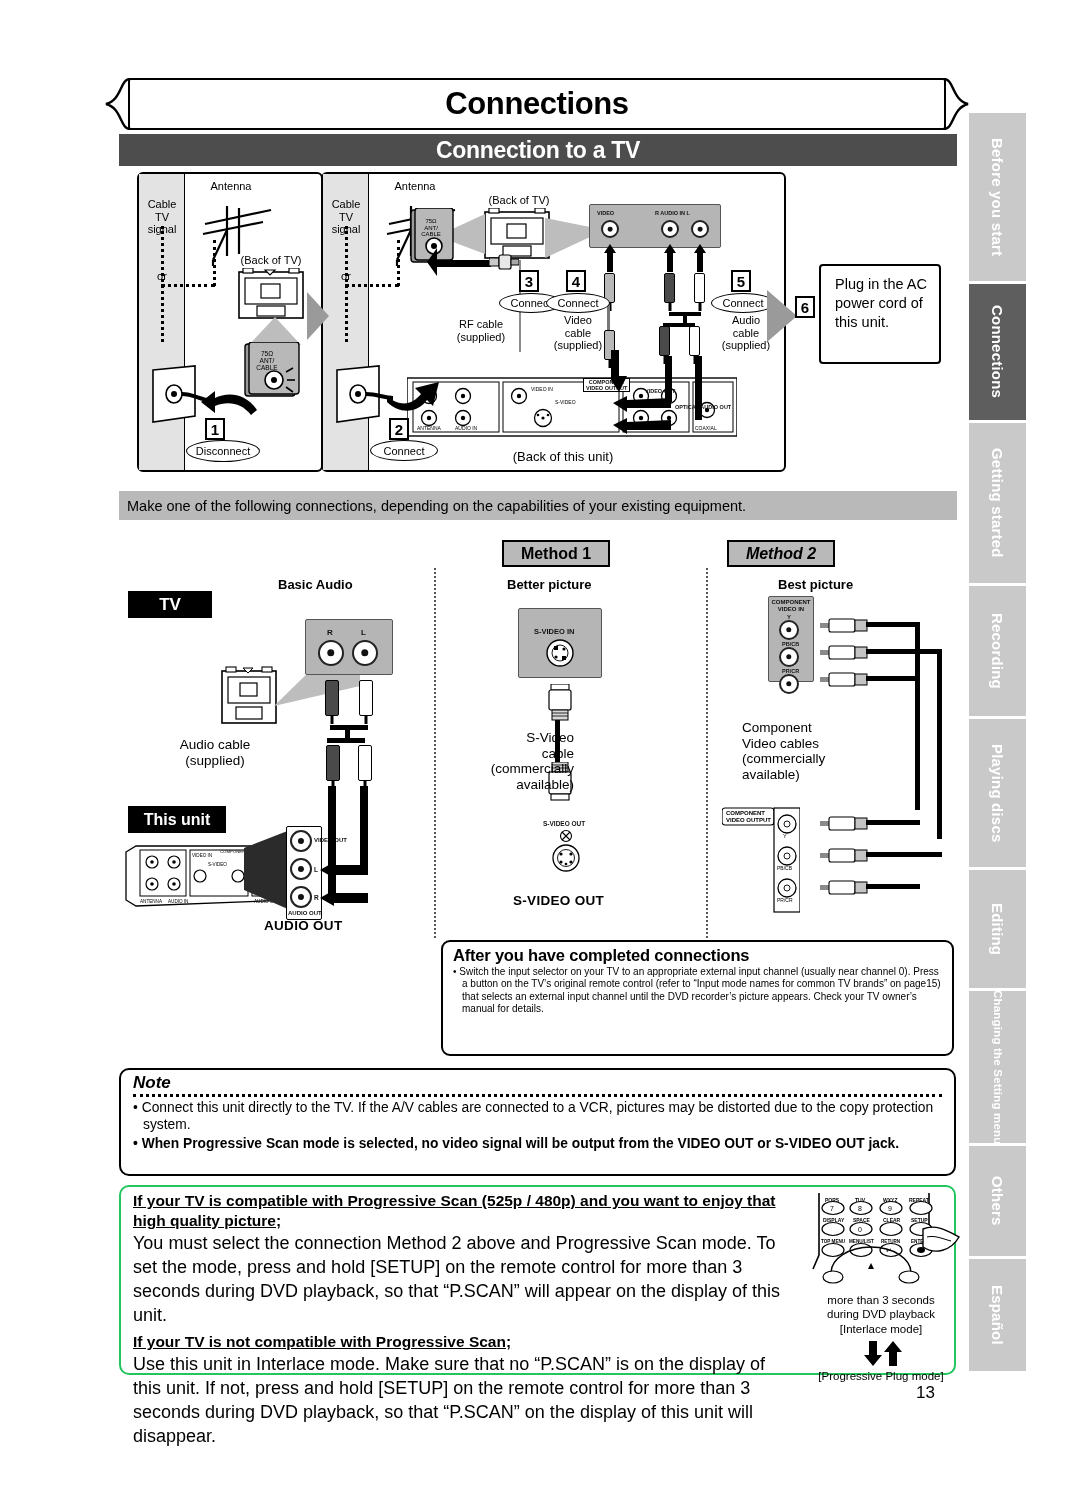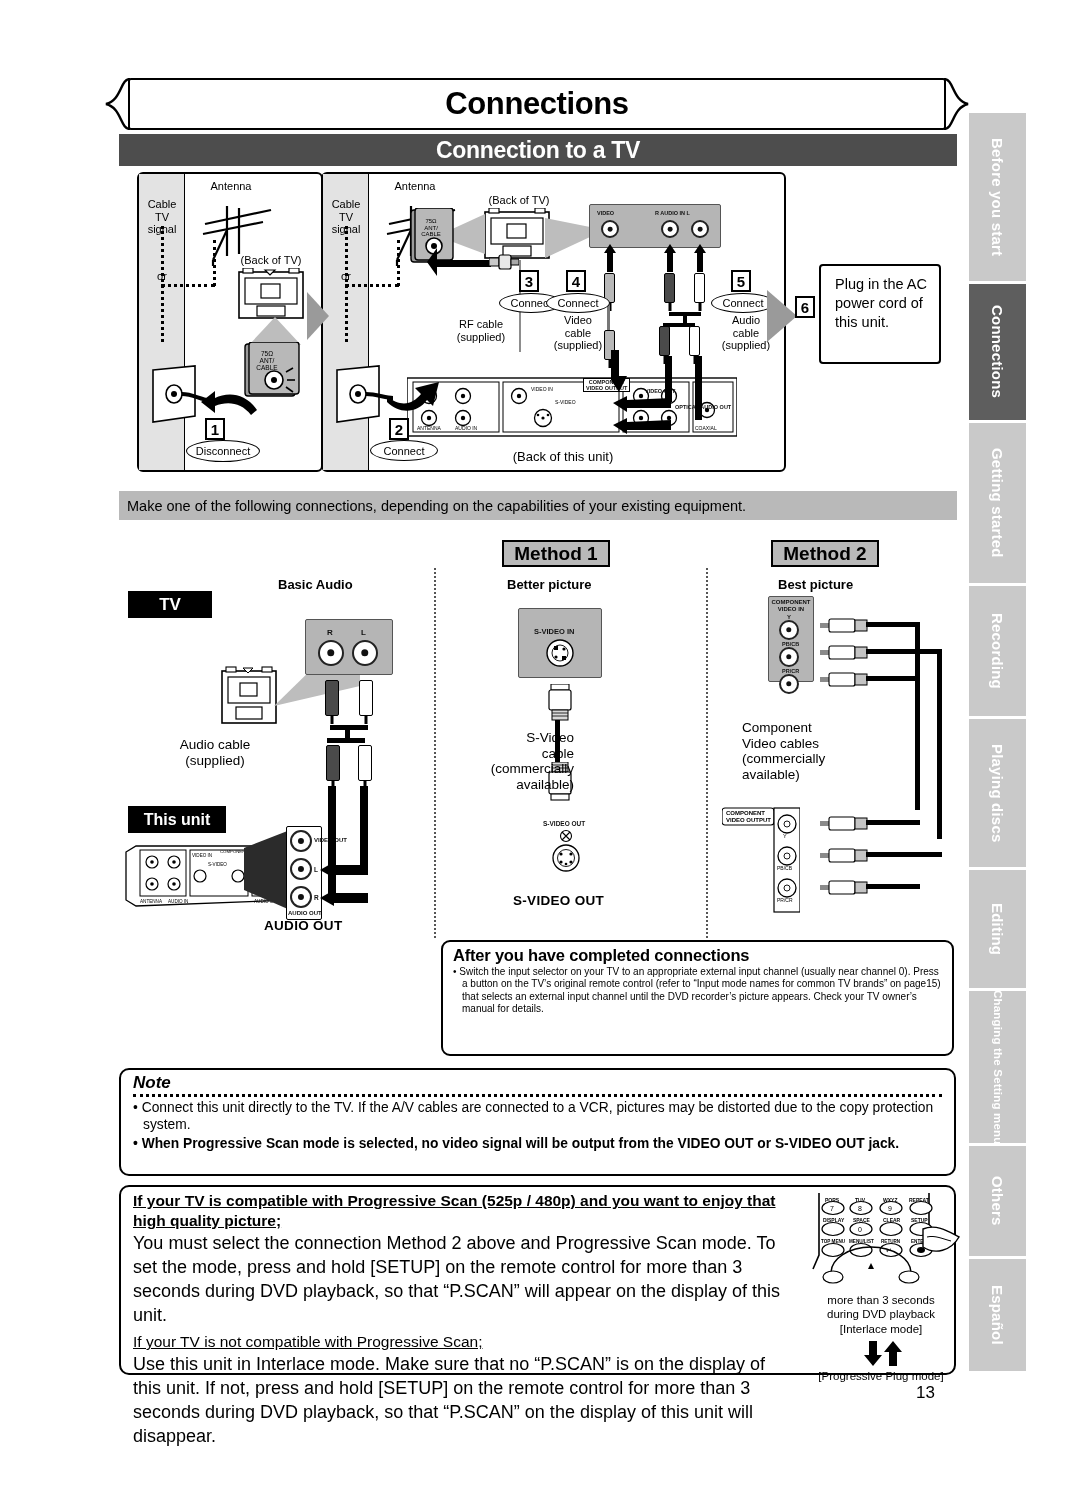--- a/index.html
+++ b/index.html
@@ -125,24 +125,24 @@
   .instr-bar {
     position:absolute; left:119px; top:491px; width:838px; height:29px;
     background:#b9b9b9; display:flex; align-items:center; padding-left:8px;
   }
   .instr-bar span { font-size:14.5px; }
 
   
   .method-box {
     position:absolute; background:#b9b9b9; border:2px solid #000;
     display:flex; align-items:center; justify-content:center;
-    font-size:19px; font-weight:bold; width:108px; height:27px;
+    font-size:16px; font-weight:bold; width:108px; height:27px;
   }
   .m1 { left:502px; top:540px; }
-  .m2 { left:771px; top:540px; }
+  .m2 { left:727px; top:540px;font-style:italic; }
 
   .col-head { position:absolute; font-size:13px; font-weight:bold; }
 
   .vsep { position:absolute; border-left:2px dotted #555; }
 
   .blackchip {
     position:absolute; background:#000; color:#fff;
     font-weight:bold; display:flex; align-items:center; justify-content:center;
     font-size:17px;
   }
@@ -168,25 +168,25 @@
   }
   .note-box .note-title { font-size:17px; font-weight:bold; font-style:italic; margin:0; }
   .note-dots { border-top:3px dotted #000; margin:1px 0 2px 0; }
   .note-box ul { margin:0; padding:0; list-style:none; }
   .note-box li { font-size:13.8px; line-height:1.26; text-indent:-10px; padding-left:10px; margin-bottom:1px;}
   .note-box li.b { font-weight:bold; }
 
   
   .ps-box {
     position:absolute; left:119px; top:1185px; width:837px; height:190px;
-    border:2px solid #000000; border-radius:10px; background:#fff;
+    border:2px solid #22c55e; border-radius:10px; background:#fff;
   }
   .ps-text { position:absolute; left:12px; top:4px; width:672px; }
   .ps-head { font-size:15.5px; font-weight:bold; line-height:1.3; text-decoration:underline; display:inline;}
-  .ps-head2 { font-size:15.5px; font-weight:normal; line-height:1.3; text-decoration:underline; display:inline;}
+  .ps-head2 { font-size:15.5px; font-weight:bold; line-height:1.3; text-decoration:underline; display:inline;}
   .ps-body { font-size:18px; line-height:1.33; margin:1px 16px 4px 0;}
 
   .remote-wrap { position:absolute; left:690px; top:6px; width:140px; }
   .remote-cap { position:absolute; font-size:11.5px; text-align:center; line-height:1.25;}
 
   .pagenum { position:absolute; left:916px; top:1383px; font-size:17px; }
 </style>
 </head>
 <body>
 

